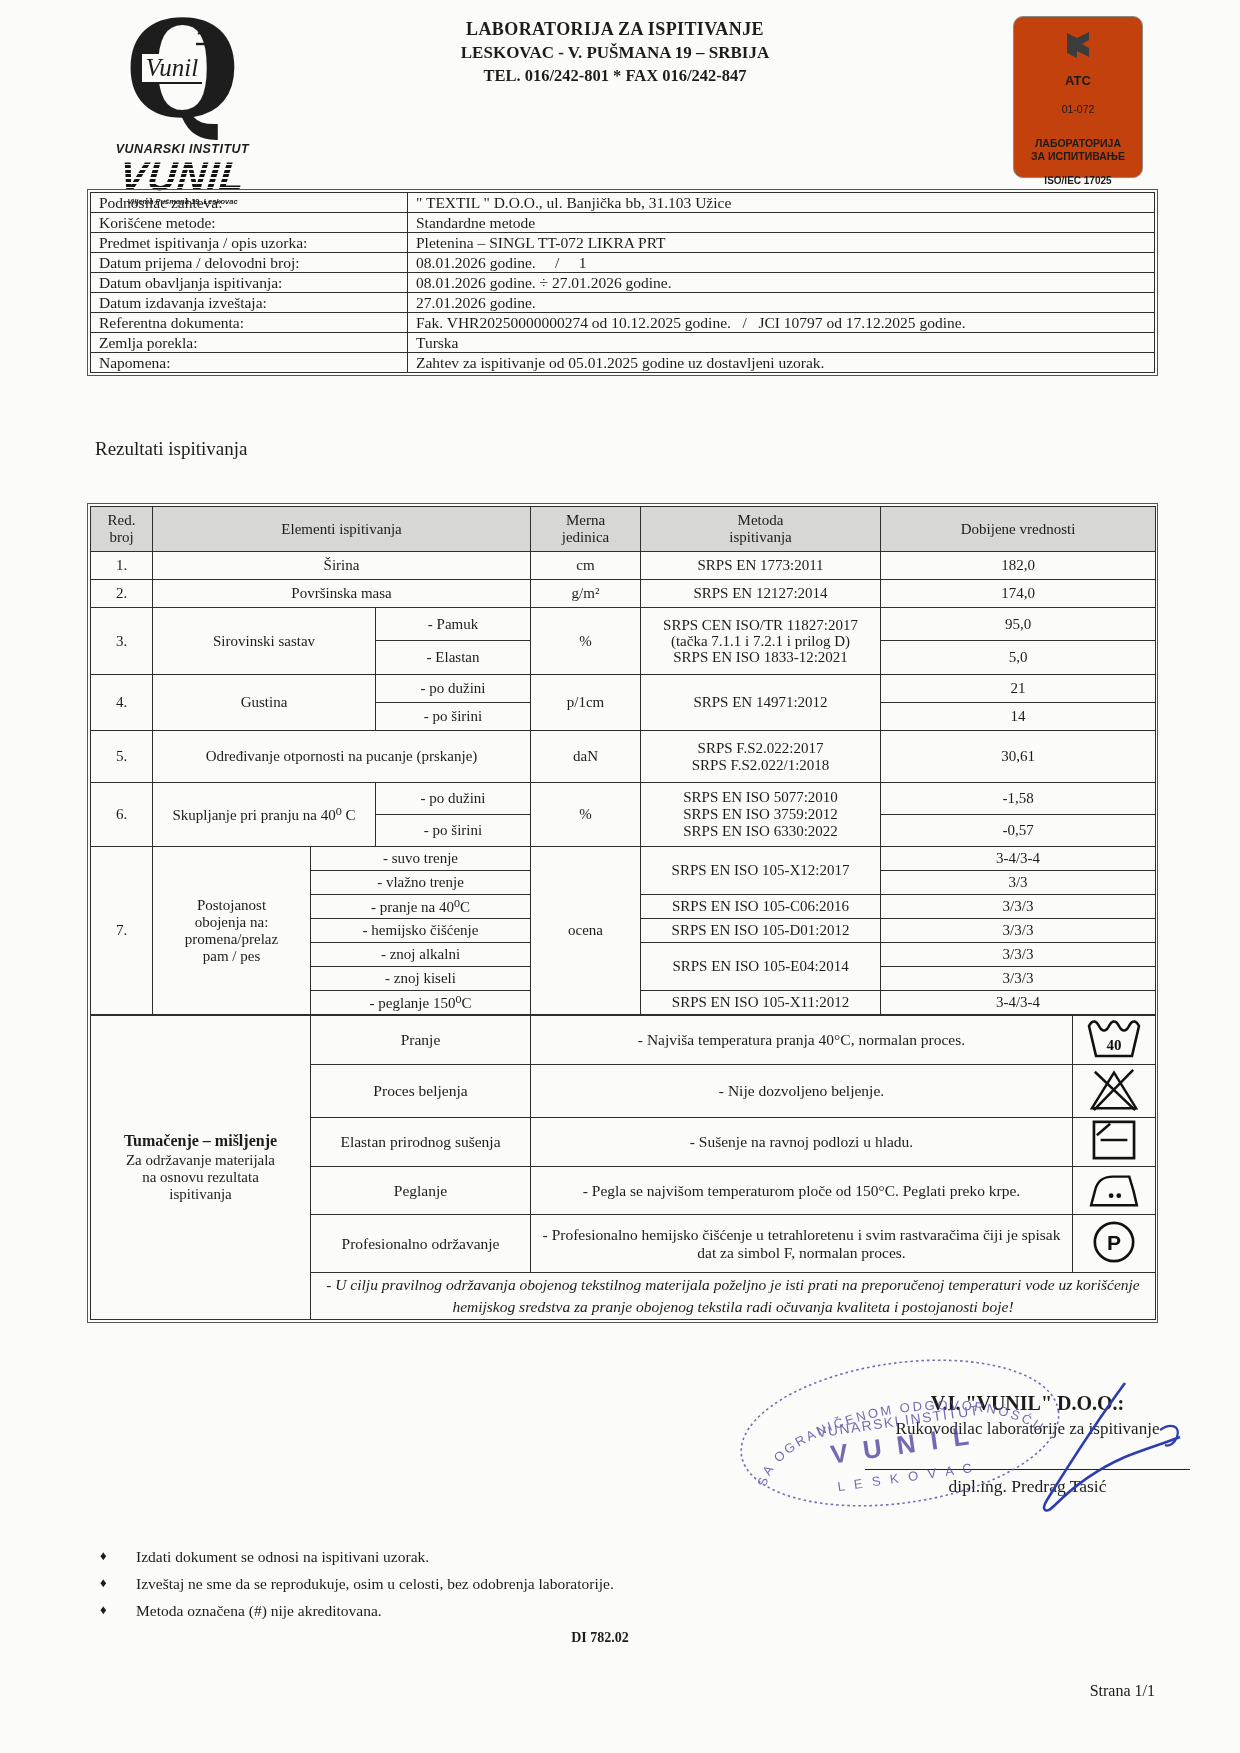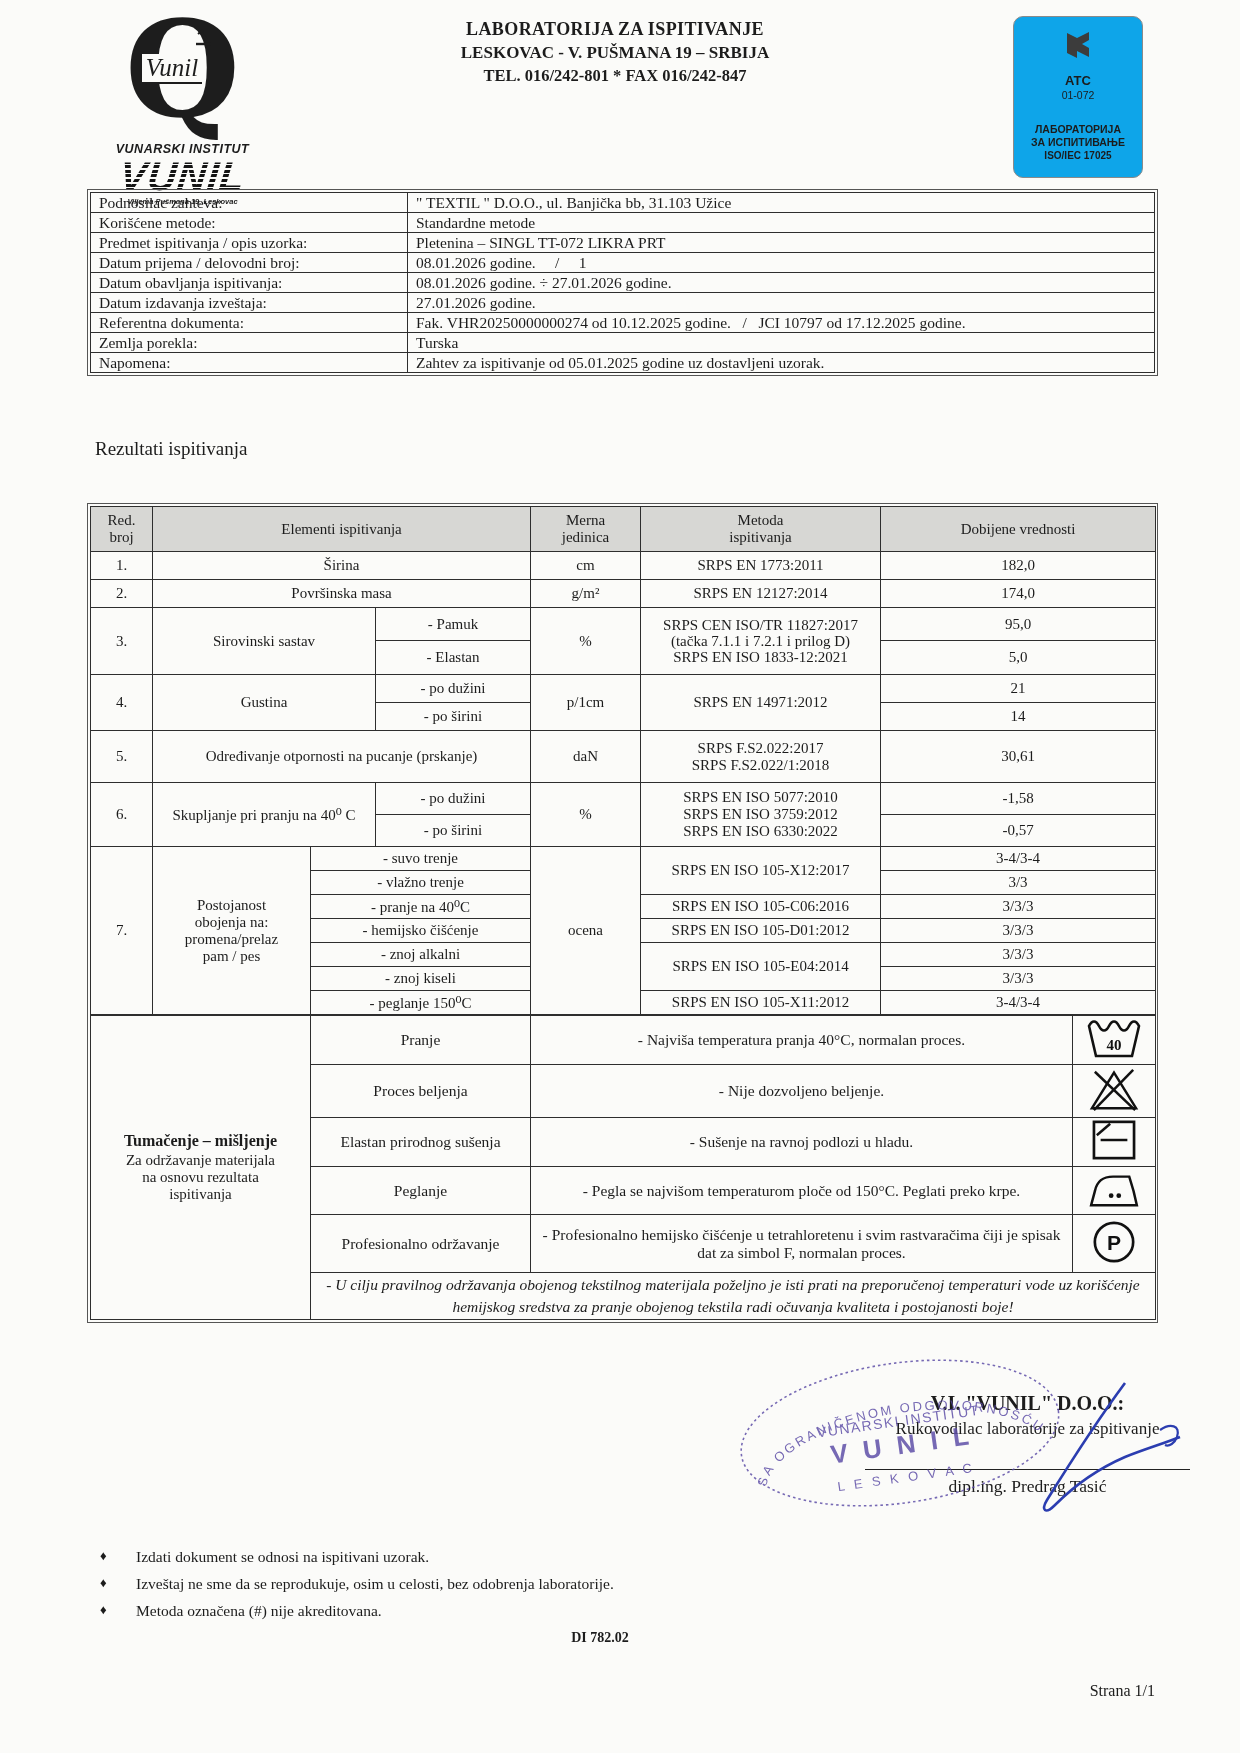--- a/index.html
+++ b/index.html
@@ -22,25 +22,25 @@
 
   .head-center{position:absolute;left:330px;top:16px;width:570px;text-align:center;}
   .h-institute{font-size:26px;font-weight:bold;letter-spacing:.3px;}
   .h-lab{font-size:18px;font-weight:bold;margin-top:3px;letter-spacing:.4px;}
   .h-addr{font-size:17px;font-weight:bold;margin-top:3px;}
   .h-tel{font-size:16.5px;font-weight:bold;margin-top:3px;}
   .h-report{font-size:23px;font-weight:bold;font-style:italic;margin-top:17px;}
   .h-report-no{display:inline-block;border-bottom:2.2px solid #222;padding:0 30px 1px 14px;margin-left:6px;}
 
   .badge{position:absolute;left:1013px;top:16px;width:128px;height:160px;border:1.6px solid #8a8a8a;border-radius:10px;
-         text-align:center;font-family:"Liberation Sans",sans-serif;background:#0ea5e9;}
+         text-align:center;font-family:"Liberation Sans",sans-serif;background:#c2410c;}
   .badge-acr{font-weight:bold;font-size:13px;margin-top:2px;}
-  .badge-code{font-size:10.5px;margin-top:1px;}
+  .badge-code{font-size:10.5px;margin-top:15px;}
   .badge-l{font-size:10.5px;font-weight:bold;line-height:13px;}
-  .badge-iso{font-size:10px;font-weight:bold;margin-top:1px;}
+  .badge-iso{font-size:10px;font-weight:bold;margin-top:12px;}
   .badge-sep{height:22px;}
 
   
   .info-table{position:absolute;left:90px;top:192px;width:1065px;border-collapse:collapse;
               outline:1px solid #555;outline-offset:2px;}
   .info-table td{border:1.4px solid #2e2e2e;font-size:15.5px;padding:0 8px;height:19px;line-height:19px;}
   .info-table td.lbl{width:300px;}
   .info-table td.val{white-space:pre;}
 
   

